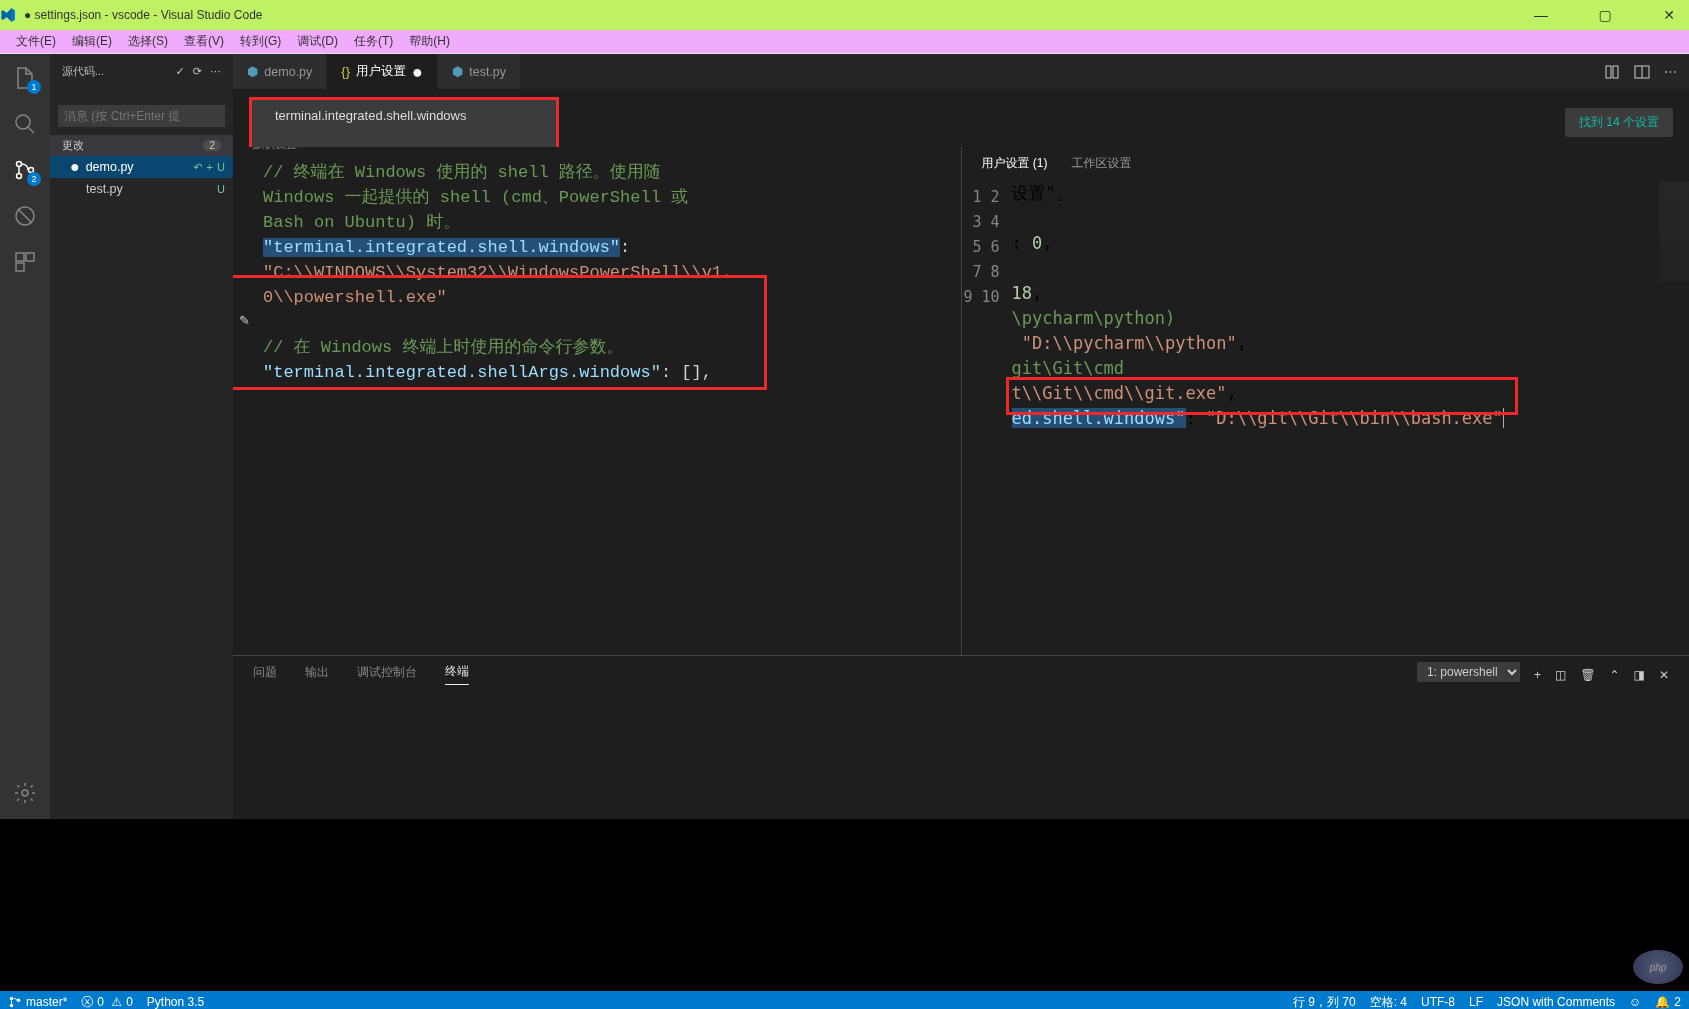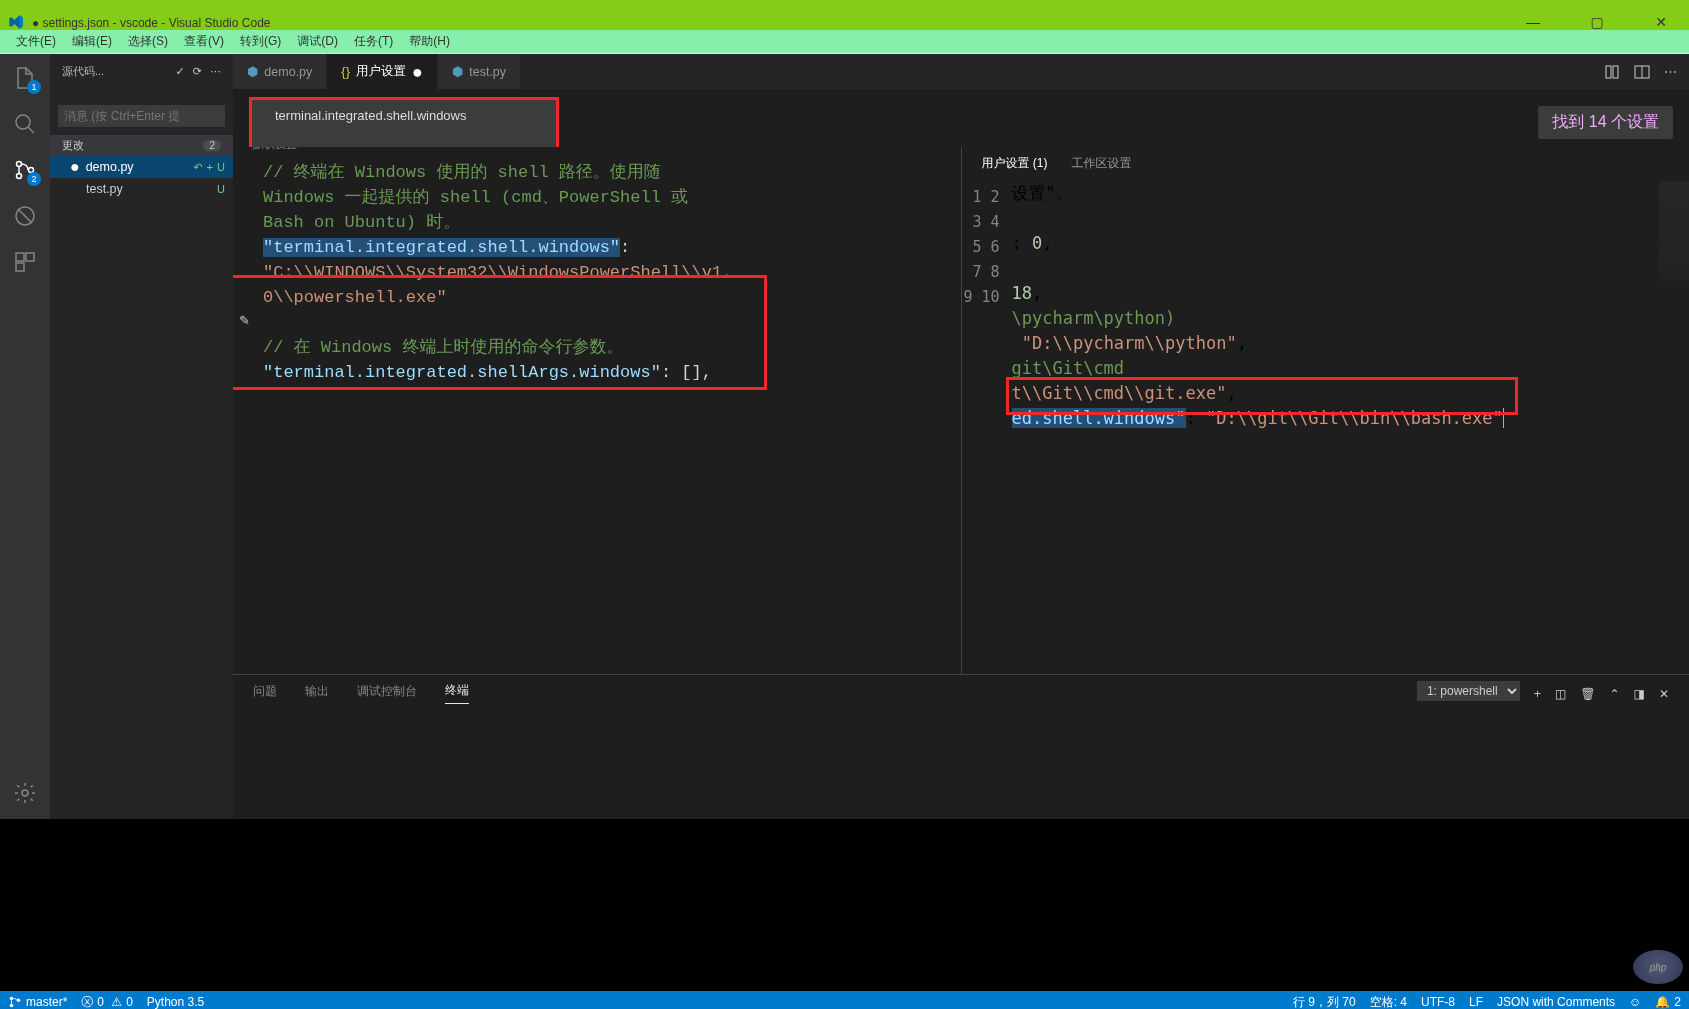--- a/index.html
+++ b/index.html
@@ -1,22 +1,22 @@
 <!DOCTYPE html>
 <html><head>
 <meta charset="utf-8">
 <style>
   * { margin:0; padding:0; box-sizing:border-box; }
   body { font-family:"Segoe UI","Microsoft YaHei",sans-serif; font-size:13px; background:#fff; overflow:hidden; width:1689px; height:1009px; position:relative; }
-  .titlebar { height:30px; background:#84cc16; display:flex; align-items:flex-end; padding:0 8px; }
+  .titlebar { height:30px; background:#bef264; display:flex; align-items:center; padding:0 0; }
   .titlebar .logo { width:16px; height:16px; margin-right:8px; }
   .titlebar .title { font-size:12px; color:#333; }
   .titlebar .win-controls { margin-left:auto; display:flex; gap:24px; font-size:14px; color:#333; }
   .titlebar .win-controls span { cursor:pointer; display:inline-block; width:40px; text-align:center; }
-  .menubar { height:24px; background:#86efac; display:flex; align-items:center; padding-left:10px; gap:4px; font-size:12px; color:#333; border-bottom:1px solid #e5e5e5; }
+  .menubar { height:24px; background:#f0abfc; display:flex; align-items:center; padding-left:10px; gap:4px; font-size:12px; color:#333; border-bottom:1px solid #e5e5e5; }
   .menubar span { padding:2px 6px; cursor:pointer; }
   .workbench { height:765px; display:flex; background:#1e1e1e; position:relative; }
   .activitybar { width:50px; background:#333333; display:flex; flex-direction:column; align-items:center; padding-top:10px; gap:18px; }
   .activitybar .ico { width:28px; height:28px; color:#858585; position:relative; cursor:pointer; display:flex; align-items:center; justify-content:center; }
   .activitybar .ico.active { color:#fff; }
   .activitybar .badge { position:absolute; bottom:-2px; right:-2px; background:#007acc; color:#fff; border-radius:50%; font-size:9px; min-width:14px; height:14px; display:flex; align-items:center; justify-content:center; padding:0 3px; }
   .activitybar .spacer { flex:1; }
   .sidebar { width:183px; background:#252526; color:#ccc; font-size:12px; display:flex; flex-direction:column; }
   .sidebar-header { height:35px; display:flex; align-items:center; padding:0 12px; color:#bbb; font-size:11px;gap:48px; }
   .sidebar-header .title { flex:1; white-space:nowrap; overflow:hidden; text-overflow:ellipsis; }
@@ -36,41 +36,41 @@
   .tab { display:flex; align-items:center; padding:0 14px; gap:6px; font-size:12.5px; color:#969696; background:#2d2d2d; border-right:1px solid #252526; cursor:pointer; white-space:nowrap; }
   .tab.active { background:#1e1e1e; color:#fff; }
   .tab .ico { font-size:13px; }
   .tab .dirty { font-size:18px; line-height:1; }
   .tabs .right-actions { margin-left:auto; display:flex; align-items:center; gap:14px; padding-right:12px; color:#ccc; }
   .settings-body { flex:1; display:flex; flex-direction:column; min-height:0; }
   .search-row { display:flex; align-items:center; padding:8px 16px 0; gap:12px; }
   .search-box { flex:0 0 310px; border:3px solid #ef2929; border-bottom:none; background:#3c3c3c; }
   .search-box-inner { padding:8px 23px 24px; }
   .search-box input { width:100%; background:transparent; border:none; color:#ddd; font-size:13px; outline:none; }
-  .search-count { margin-left:auto; background:#3c3c3c; color:#f0abfc; padding:6px 14px; font-size:16px; border-radius:2px; }
+  .search-count { margin-left:auto; background:#3c3c3c; color:#14b8a6; padding:6px 14px; font-size:12px; border-radius:2px; }
   .split { flex:1; display:flex; min-height:0; }
   .pane { flex:1; min-width:0; position:relative; overflow:hidden; }
   .pane.left { border-right:1px solid #444; }
   .pane .sub-label { font-size:11px; color:#888; padding-left:20px; margin-top:-10px; position:relative; z-index:2; }
   .pane-right-tabs { display:flex; gap:24px; padding:8px 20px; font-size:12px; color:#999; }
   .pane-right-tabs .t.active { color:#fff; }
   .code { font-family:Consolas,"Courier New",monospace; font-size:17px; line-height:25px; padding:8px 0 0 30px; white-space:pre; color:#d4d4d4; }
   .left-desc { color:#d7ba7d; font-size:18px; margin:6px 0 14px 30px; }
   .comment { color:#6a9955; }
   .key { color:#9cdcfe; }
   .str { color:#ce9178; }
   .num { color:#b5cea8; }
   .gutter { position:absolute; left:0; top:0; width:50px; text-align:right; color:#858585; font-family:Consolas,monospace; font-size:15px; line-height:25px; padding-top:4px; padding-right:12px; }
   .right-code { position:absolute; left:50px; top:4px; right:0; font-family:Consolas,monospace; font-size:17px; line-height:25px; white-space:pre; }
   .highlight-box { position:absolute; border:3px solid #ef2929; pointer-events:none; }
   .sel-bg { background:#264f78; }
   .cursor-blink { border-right:1px solid #aeafad; animation:blink 1s step-end infinite; }
   @keyframes blink { 50% { border-color:transparent; } }
   .minimap { position:absolute; right:0; top:0; width:30px; height:100px; background:linear-gradient(#3a3a3a 0%, #2a2a2a 100%); opacity:0.3; }
-  .panel { height:145px; background:#1e1e1e; border-top:1px solid #444; display:flex; flex-direction:column; }
+  .panel { height:164px; background:#1e1e1e; border-top:1px solid #444; display:flex; flex-direction:column; }
   .panel-tabs { height:32px; display:flex; align-items:center; padding:0 20px; gap:28px; font-size:12px; color:#888; }
   .panel-tabs .pt { cursor:pointer; padding:4px 0; }
   .panel-tabs .pt.active { color:#e7e7e7; border-bottom:1px solid #e7e7e7; }
   .panel-tabs .right { margin-left:auto; display:flex; align-items:flex-end; gap:14px; color:#ccc; }
   .panel-tabs select { background:#3c3c3c; color:#ccc; border:none; padding:2px 6px; font-size:12px; }
   .term-body { flex:1; font-family:Consolas,monospace; font-size:13.5px; line-height:17px; color:#ccc; padding:4px 16px; white-space:pre; }
   .term-body .cmd { color:#e5e510; }
   .term-cursor { display:inline-block; width:8px; height:15px; border:1px solid #ccc; vertical-align:middle; }
   .below { height:172px; background:#000; }
   .statusbar { height:22px; background:#007acc; color:#fff; display:flex; align-items:center; font-size:12px; padding:0 8px; gap:14px; }

